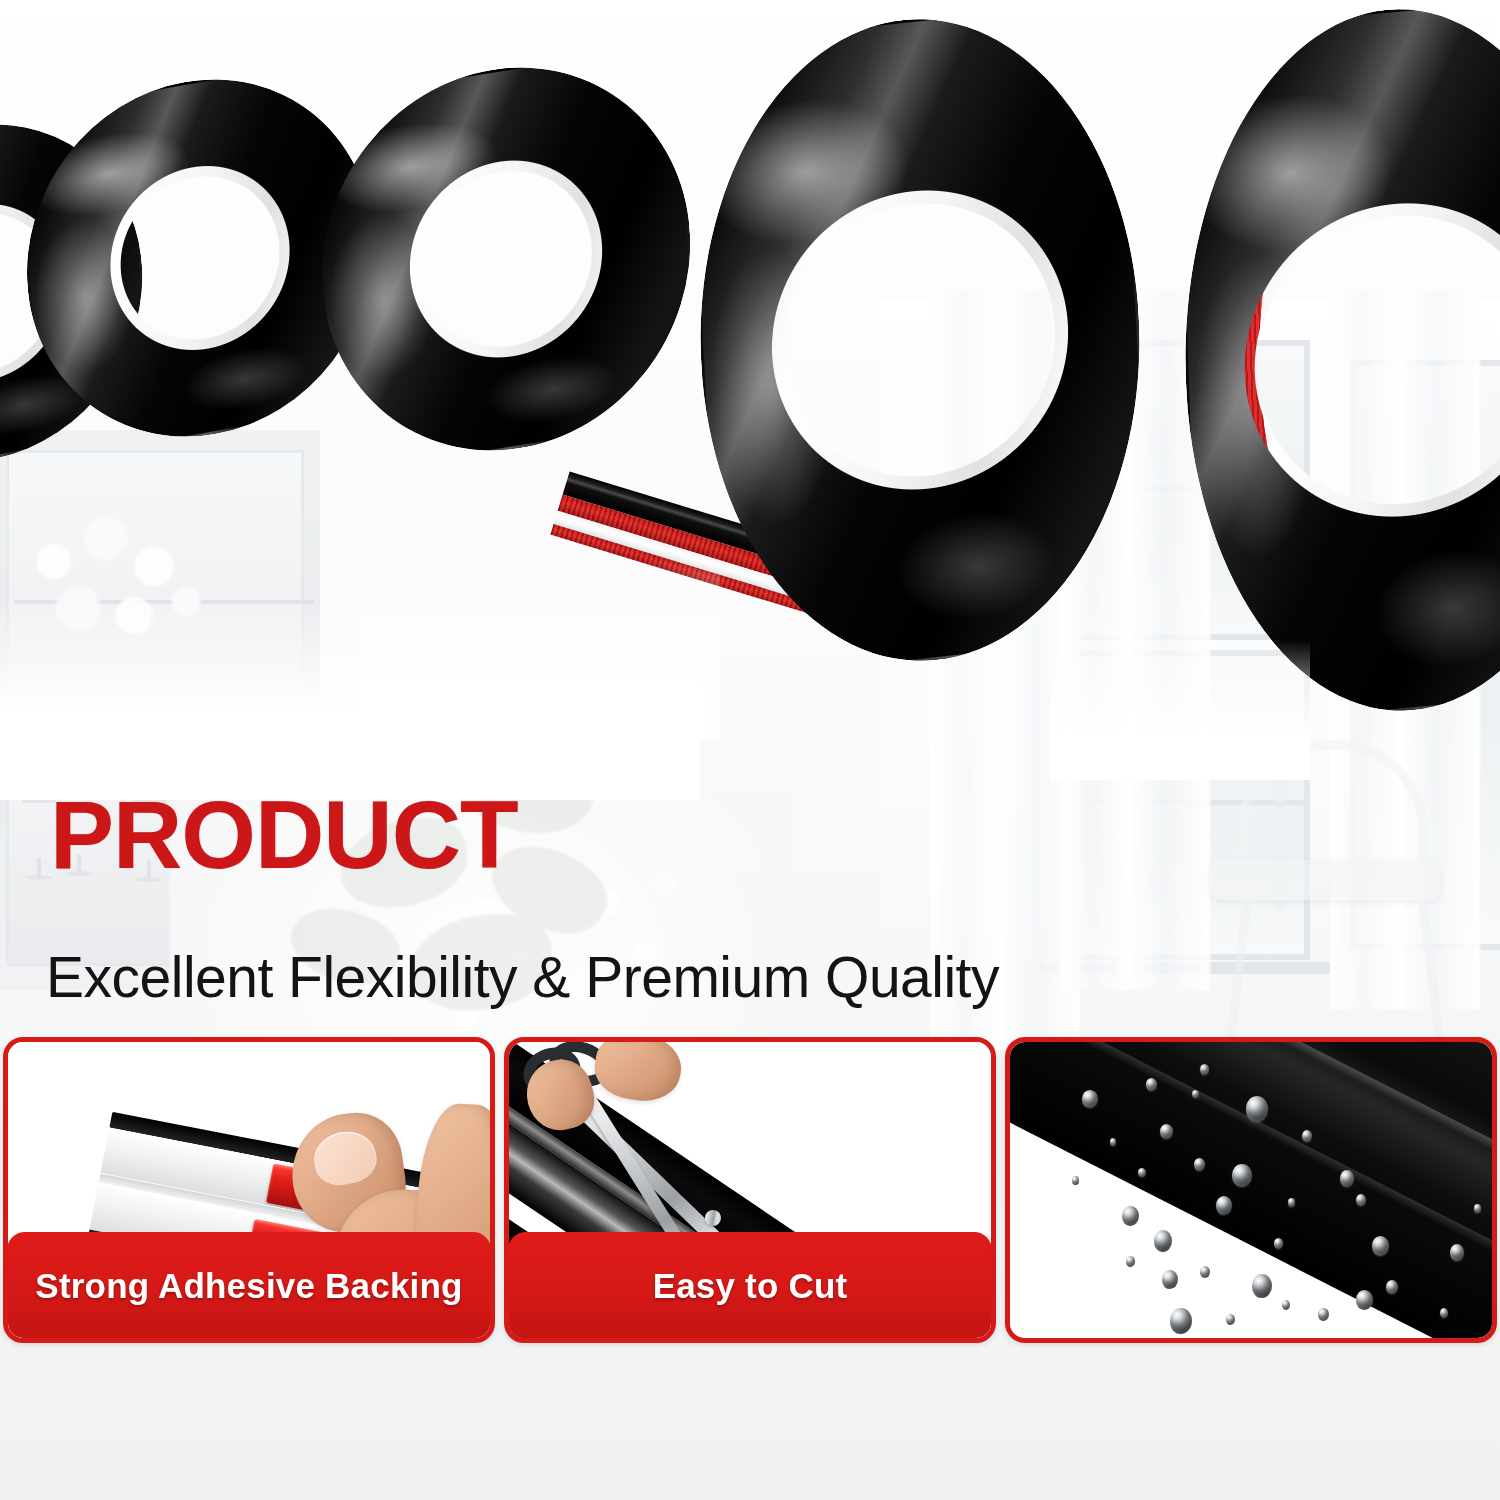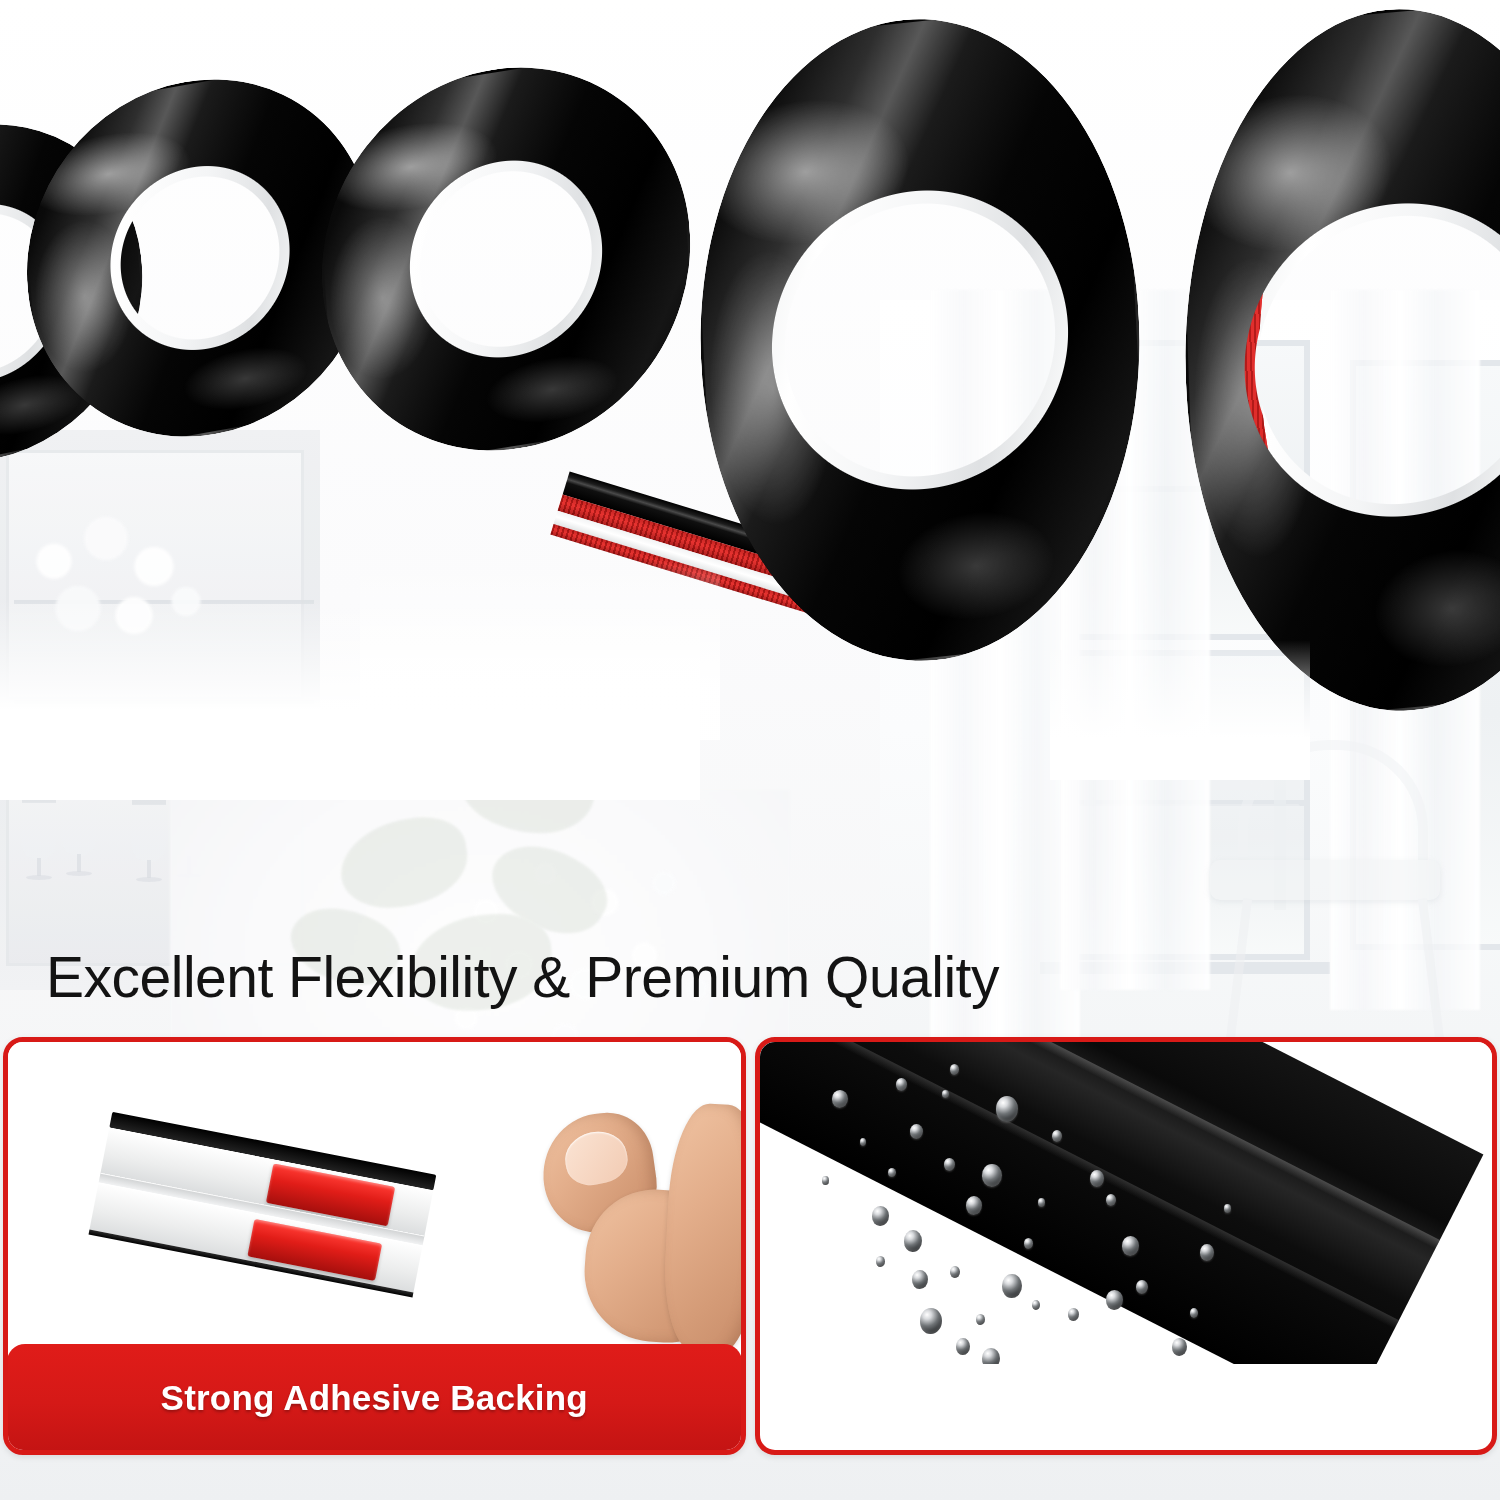--- a/index.html
+++ b/index.html
@@ -236,21 +236,21 @@
     letter-spacing:-.5px;
     font-family:"Liberation Sans", sans-serif;
   }
 
   
   .panels{
     position:absolute; left:0; top:1037px; width:1500px; height:428px;
     display:flex; gap:9px; padding:0 3px;
   }
   .panel{
-    position:relative; flex:1 1 0; height:418px;
+    position:relative; flex:1 1 0; height:306px;
     border:5px solid #d81a17;
     border-radius:20px;
     background:#ffffff;
     overflow:hidden;
     box-shadow:0 2px 6px rgba(0,0,0,.10);
   }
   .panel-photo{
     position:absolute; left:0; top:0; right:0; height:322px;
     overflow:hidden; background:#ffffff;
   }
@@ -498,20 +498,21 @@
         <div class="gloss"></div>
       </div>
     </div>
 
     <div class="cutter" style="left:0; top:600px; width:700px; height:200px; background:linear-gradient(180deg,rgba(255,255,255,0),#ffffff 55%);"></div>
     <div class="cutter" style="left:360px; top:560px; width:360px; height:180px; background:linear-gradient(180deg,rgba(255,255,255,0),rgba(255,255,255,.96) 70%);"></div>
     <div class="cutter" style="left:1050px; top:640px; width:260px; height:140px; background:linear-gradient(180deg,rgba(255,255,255,0),#ffffff 70%);"></div>
   </div>
 
   <div class="headline">
+    <div>PRODUCT</div>
   </div>
   <div class="subhead">Excellent Flexibility &amp; Premium Quality</div>
 
   <div class="panels">
 
     <div class="panel">
       <div class="panel-photo">
         <div class="p1-tape">
           <div class="t-black"></div>
           <div class="t-white" style="top:16px;  height:46px;"></div>
@@ -524,20 +525,45 @@
         <div class="p1-hand">
           <div class="finger" style="left:4px; top:10px; width:112px; height:118px; border-radius:55% 42% 40% 48%; transform:rotate(-8deg);"></div>
           <div class="nail" style="left:26px; top:28px; width:62px; height:52px; transform:rotate(-12deg);"></div>
           <div class="finger" style="left:46px; top:86px; width:150px; height:152px; border-radius:46% 44% 44% 46%; transform:rotate(4deg);"></div>
           <div class="finger" style="left:128px; top:0px; width:92px; height:250px; border-radius:40% 40% 38% 38%; transform:rotate(3deg);"></div>
         </div>
       </div>
       <div class="panel-caption">Strong Adhesive Backing</div>
     </div>
 
+    <div class="panel">
+      <div class="panel-photo">
+        <div class="p2-strip">
+          <div class="g1"></div>
+          <div class="g2"></div>
+          <div class="g3"></div>
+        </div>
+        <div class="p2-strip2">
+          <div class="h1"></div>
+          <div class="h2"></div>
+          <div class="h3"></div>
+        </div>
+
+        <div style="position:absolute; left:0; top:0; width:100%; height:100%;">
+          <div class="blade" style="left:56px; top:44px; width:290px; height:15px; transform:rotate(44deg); transform-origin:0 50%; border-radius:2px 8px 8px 2px;"></div>
+          <div class="blade" style="left:74px; top:40px; width:300px; height:13px; transform:rotate(58deg); transform-origin:0 50%; border-radius:2px 8px 8px 2px;"></div>
+          <div class="blade" style="left:196px; top:168px; width:16px; height:16px; border-radius:50%;"></div>
+          <div class="scissor-handle" style="left:14px; top:6px; width:58px; height:48px; transform:rotate(-18deg);"></div>
+          <div class="scissor-handle" style="left:40px; top:0px; width:62px; height:44px; transform:rotate(16deg);"></div>
+          <div class="finger" style="left:18px; top:18px; width:66px; height:70px; border-radius:50% 46% 42% 48%; transform:rotate(-14deg);"></div>
+          <div class="finger" style="left:86px; top:-8px; width:86px; height:66px; border-radius:44% 48% 46% 44%; transform:rotate(8deg);"></div>
+        </div>
+      </div>
+      <div class="panel-caption">Easy to Cut</div>
+    </div>
 
     <div class="panel">
       <div class="panel-photo">
         <div class="p3-strip">
           <div class="ridge" style="top:96px;"></div>
           <div class="ridge" style="top:186px; opacity:.6;"></div>
         </div>
         <div style="position:absolute; inset:0;">
           <div class="drop" style="left:72px;  top:48px;  width:16px; height:18px;"></div>
           <div class="drop" style="left:136px; top:36px;  width:11px; height:13px;"></div>

